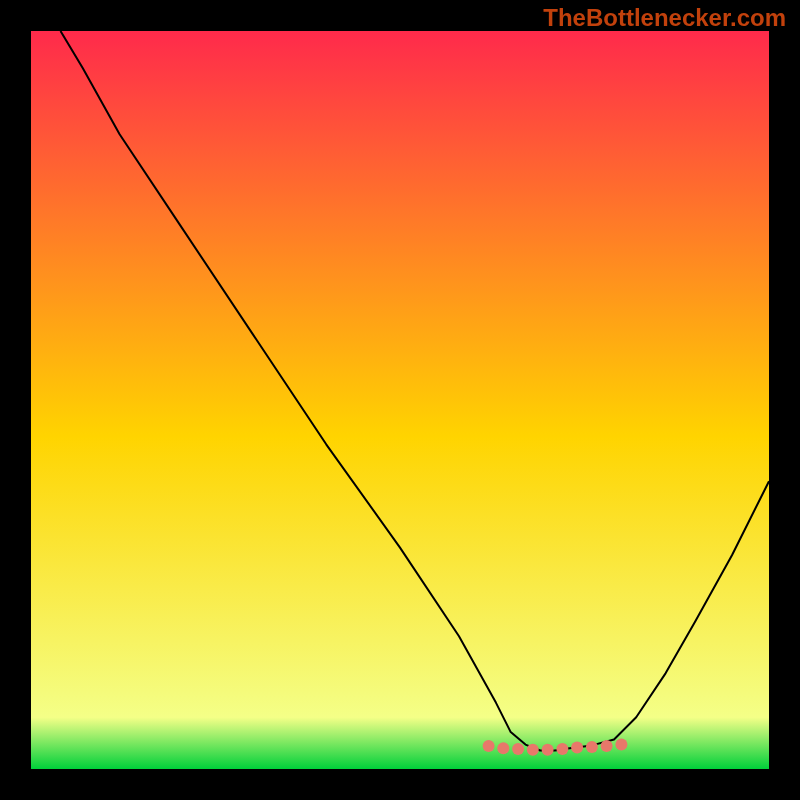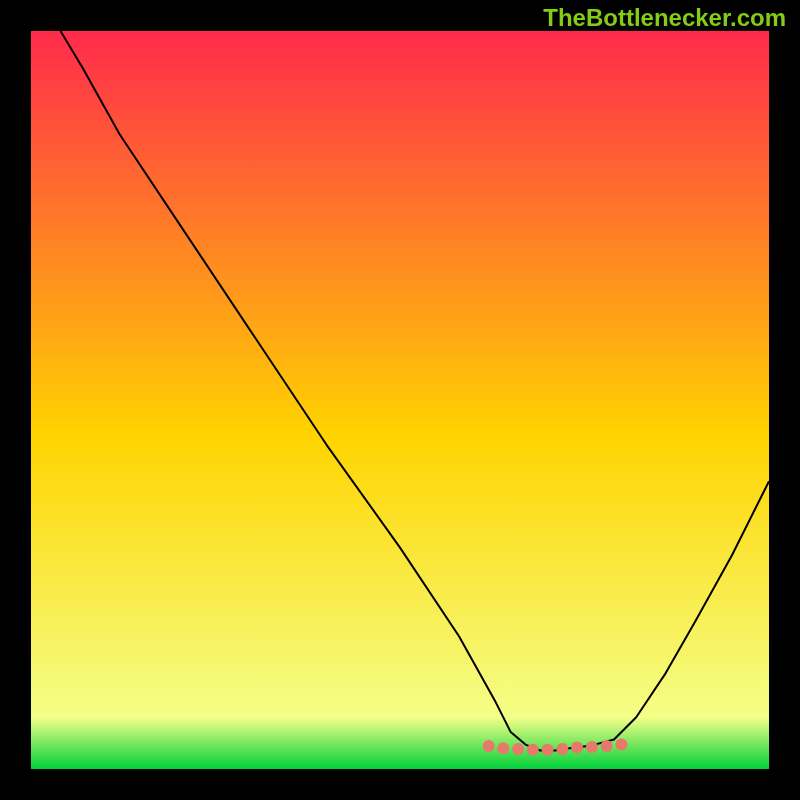--- a/index.html
+++ b/index.html
@@ -8,21 +8,21 @@
     width: 800px;
     height: 800px;
     background: #000;
     font-family: Arial, Helvetica, sans-serif;
     position: relative;
   }
   .watermark {
     position: absolute;
     top: 4px;
     right: 14px;
-    color: #84cc16;
+    color: #c2410c;
     font-size: 24px;
     font-weight: bold;
     z-index: 10;
   }
   .chart-wrap {
     position: absolute;
     left: 31px;
     top: 31px;
     width: 738px;
     height: 738px;

